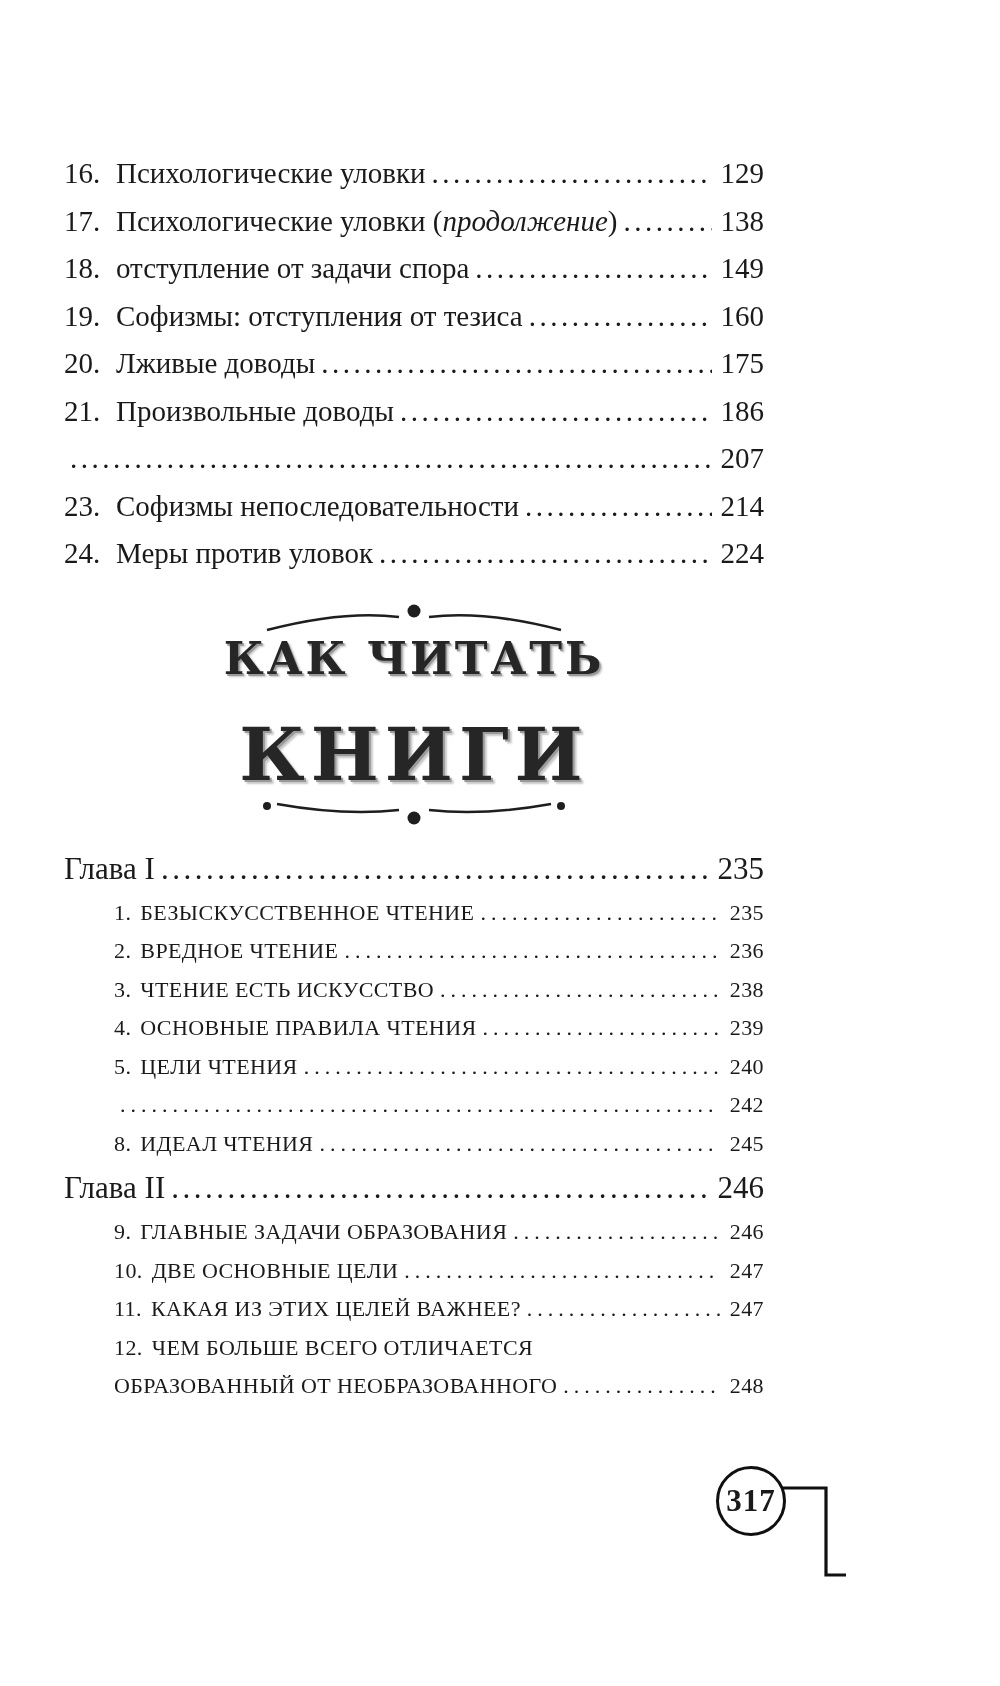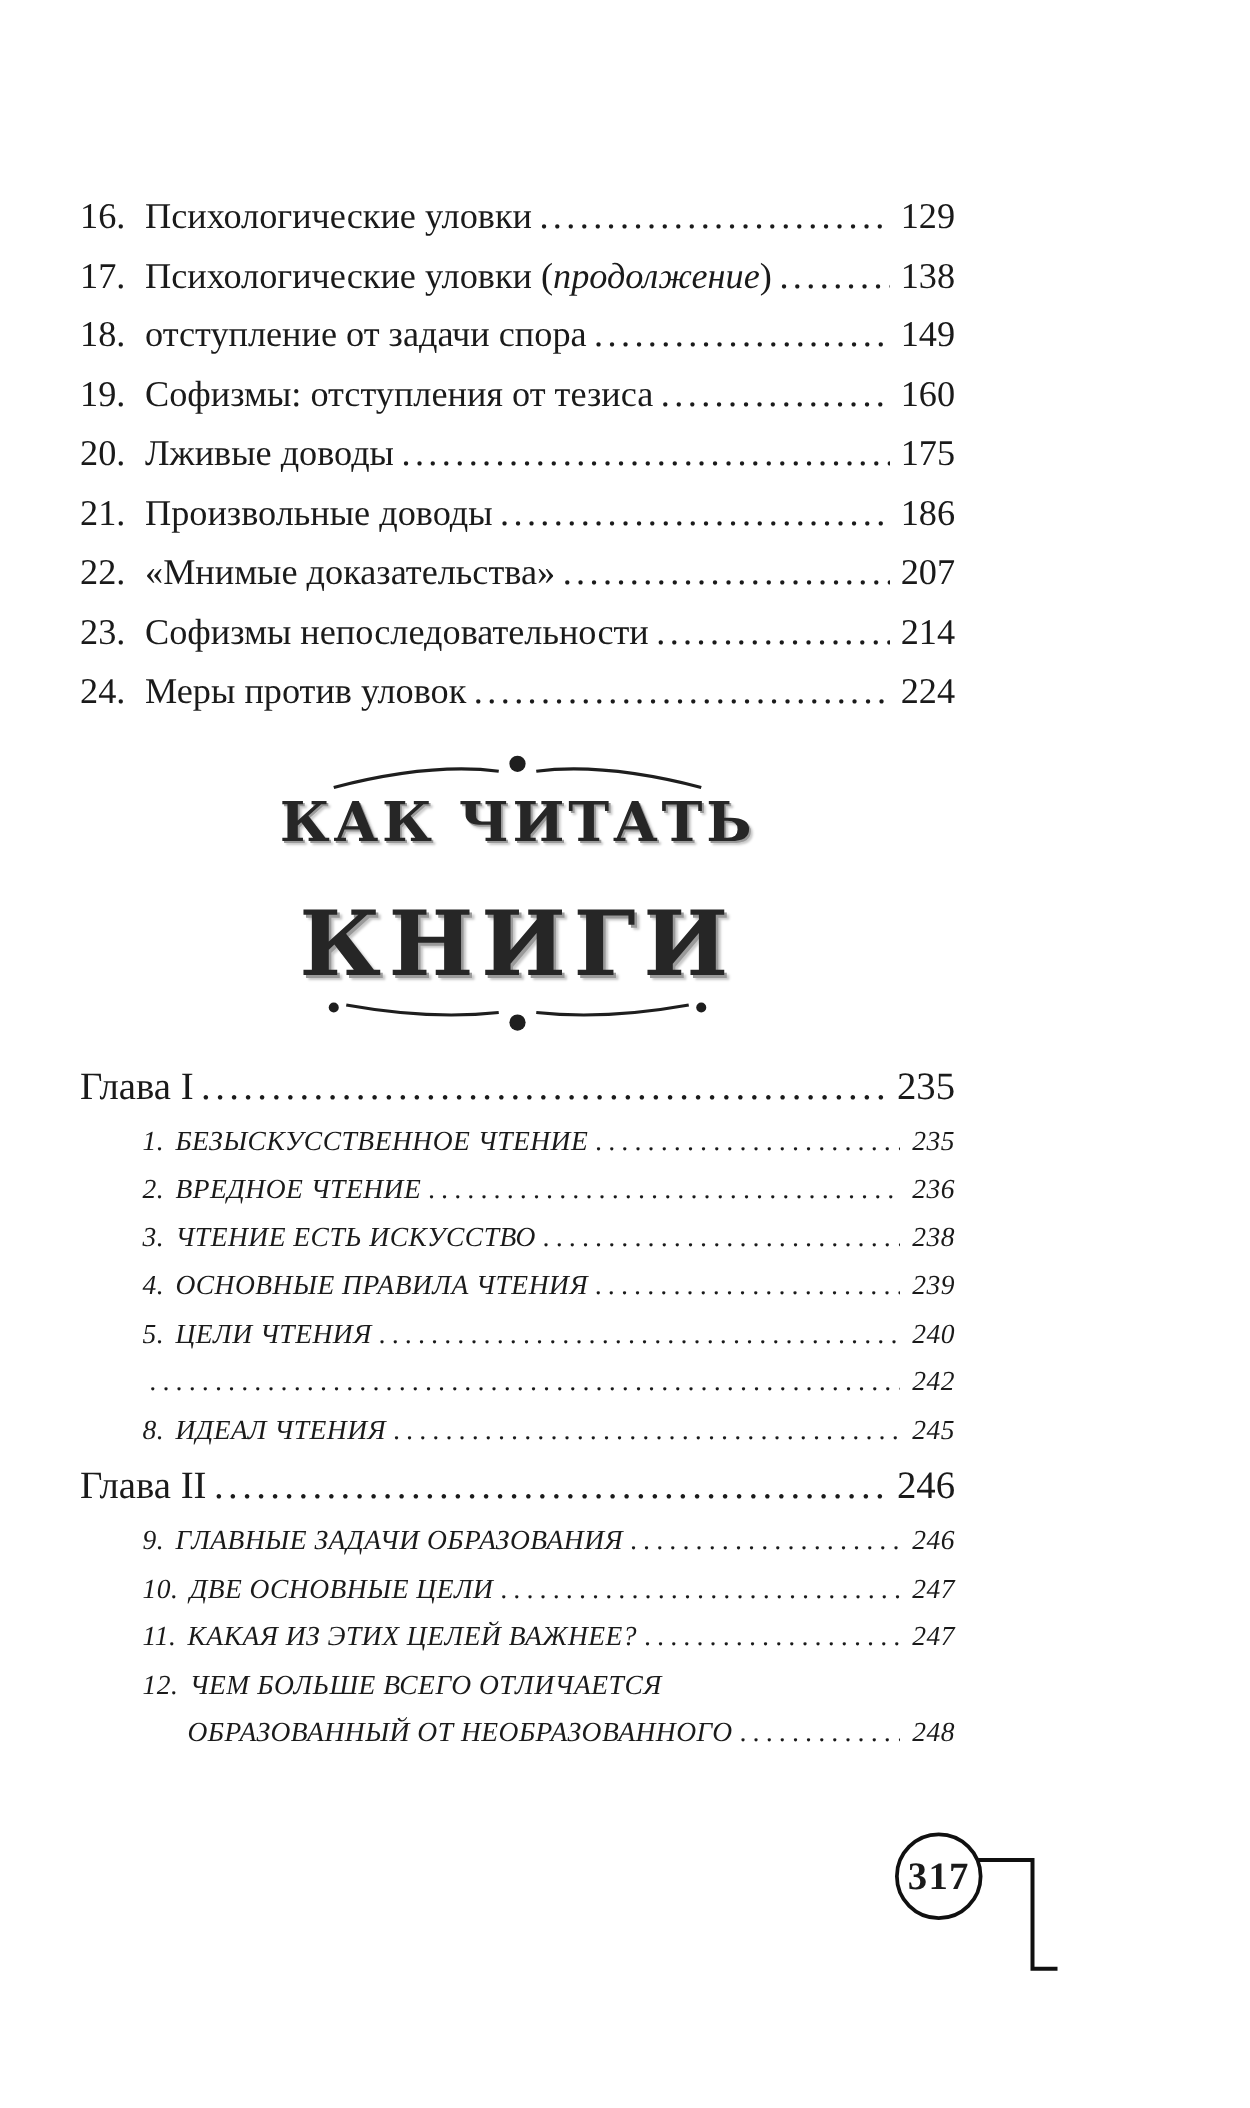--- a/index.html
+++ b/index.html
@@ -53,27 +53,27 @@
     text-shadow: 2px 2px 0 #9a9a9a, 4px 4px 2px rgba(0,0,0,0.22);
     margin-top: 31px;
   }
 
   
   .ch-row { font-size: 31px; line-height: 50px; }
   .ch-row .dots::after { letter-spacing: 3.5px; }
   .ch-row .pg { min-width: 50px; }
 
   
-  .sub { padding-left: 50px; font-style: italic; }
+  .sub { padding-left: 50px; }
   .sub-row { font-size: 22px; line-height: 38.5px; letter-spacing: 0.4px; }
   .sub-row .num { margin-right: 9px; }
   .sub-row .dots::after { letter-spacing: 5px; }
   .sub-row .pg { min-width: 40px; }
   .wrap2 .l1 { white-space: nowrap; }
-  .wrap2 .l2 { display: flex; align-items: baseline; margin-left: 36px; }
+  .wrap2 .l2 { display: flex; align-items: baseline; }
 
   
   .marker { position: absolute; left: 716px; top: 1466px; width: 200px; height: 120px; text-align: right; }
   .marker-lines { position: absolute; left: 66px; top: 14px; }
   .circle {
     position: absolute; left: 0; top: 0;
     width: 64px; height: 64px;
     border: 3.5px solid #101010;
     border-radius: 50%;
     background: #ffffff;
@@ -111,21 +111,20 @@
       <span class="t"><span class="numcol">20.</span><span>Лживые доводы</span></span>
       <span class="dots"></span>
       <span class="pg">175</span>
     </div>
     <div class="row toc-row">
       <span class="t"><span class="numcol">21.</span><span>Произвольные доводы</span></span>
       <span class="dots"></span>
       <span class="pg">186</span>
     </div>
     <div class="row toc-row">
-      <span class="t"><span class="numcol">22.</span><span>«Мнимые доказательства»</span></span>
       <span class="dots"></span>
       <span class="pg">207</span>
     </div>
     <div class="row toc-row">
       <span class="t"><span class="numcol">23.</span><span>Софизмы непоследовательности</span></span>
       <span class="dots"></span>
       <span class="pg">214</span>
     </div>
     <div class="row toc-row">
       <span class="t"><span class="numcol">24.</span><span>Меры против уловок</span></span>

